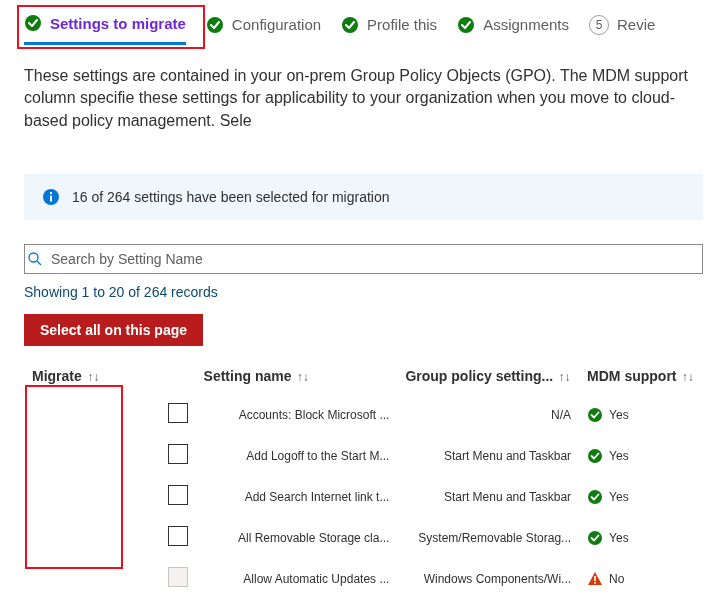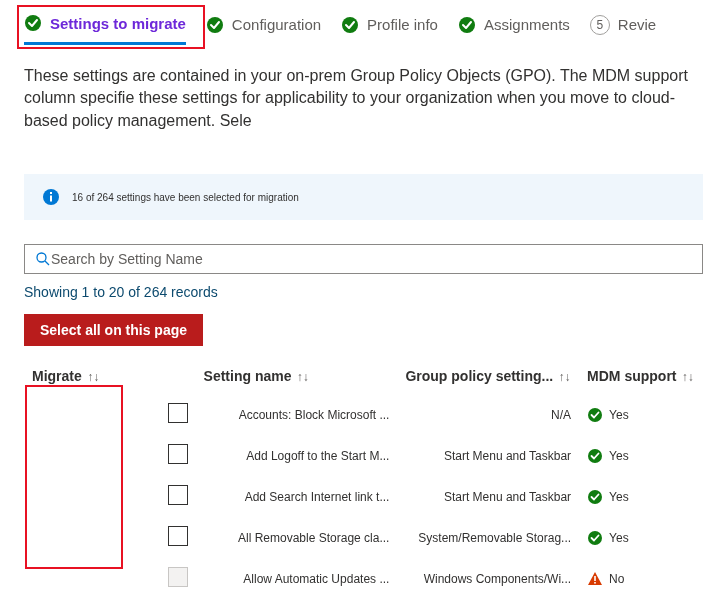--- a/index.html
+++ b/index.html
@@ -80,32 +80,32 @@
       font-size: 16px;
     }
     .banner {
       margin: 42px 24px 0 24px;
       background: #eff6fc;
       padding: 14px 18px;
       display: flex;
       align-items: center;
       gap: 12px;
       color: #323130;
-      font-size: 10px;
+      font-size: 14px;
     }
     .search-wrap {
       margin: 24px 24px 0 24px;
     }
     .search-box {
       width: 100%;
       border: 1px solid #8a8886;
       display: flex;
       align-items: center;
-      padding: 6px 10px;
-      gap: 0;
+      padding: 6px 2px;
+      gap: 8px;
       background: #fff;
     }
     .search-input {
       border: none;
       outline: none;
       flex: 1;
       font-size: 14px;
       font-family: inherit;
       color: #323130;
     }
@@ -209,21 +209,21 @@
       </span>
       <span>Configuration</span>
     </div>
     <div class="tab">
       <span class="check-icon">
         <svg width="18" height="18" viewBox="0 0 18 18">
           <circle cx="9" cy="9" r="8" fill="#107c10"></circle>
           <path d="M5 9 L8 12 L13 6" stroke="#fff" stroke-width="2" fill="none" stroke-linecap="round" stroke-linejoin="round"></path>
         </svg>
       </span>
-      <span>Profile info</span>
+      <span>Profile this</span>
     </div>
     <div class="tab">
       <span class="check-icon">
         <svg width="18" height="18" viewBox="0 0 18 18">
           <circle cx="9" cy="9" r="8" fill="#107c10"></circle>
           <path d="M5 9 L8 12 L13 6" stroke="#fff" stroke-width="2" fill="none" stroke-linecap="round" stroke-linejoin="round"></path>
         </svg>
       </span>
       <span>Assignments</span>
     </div>

